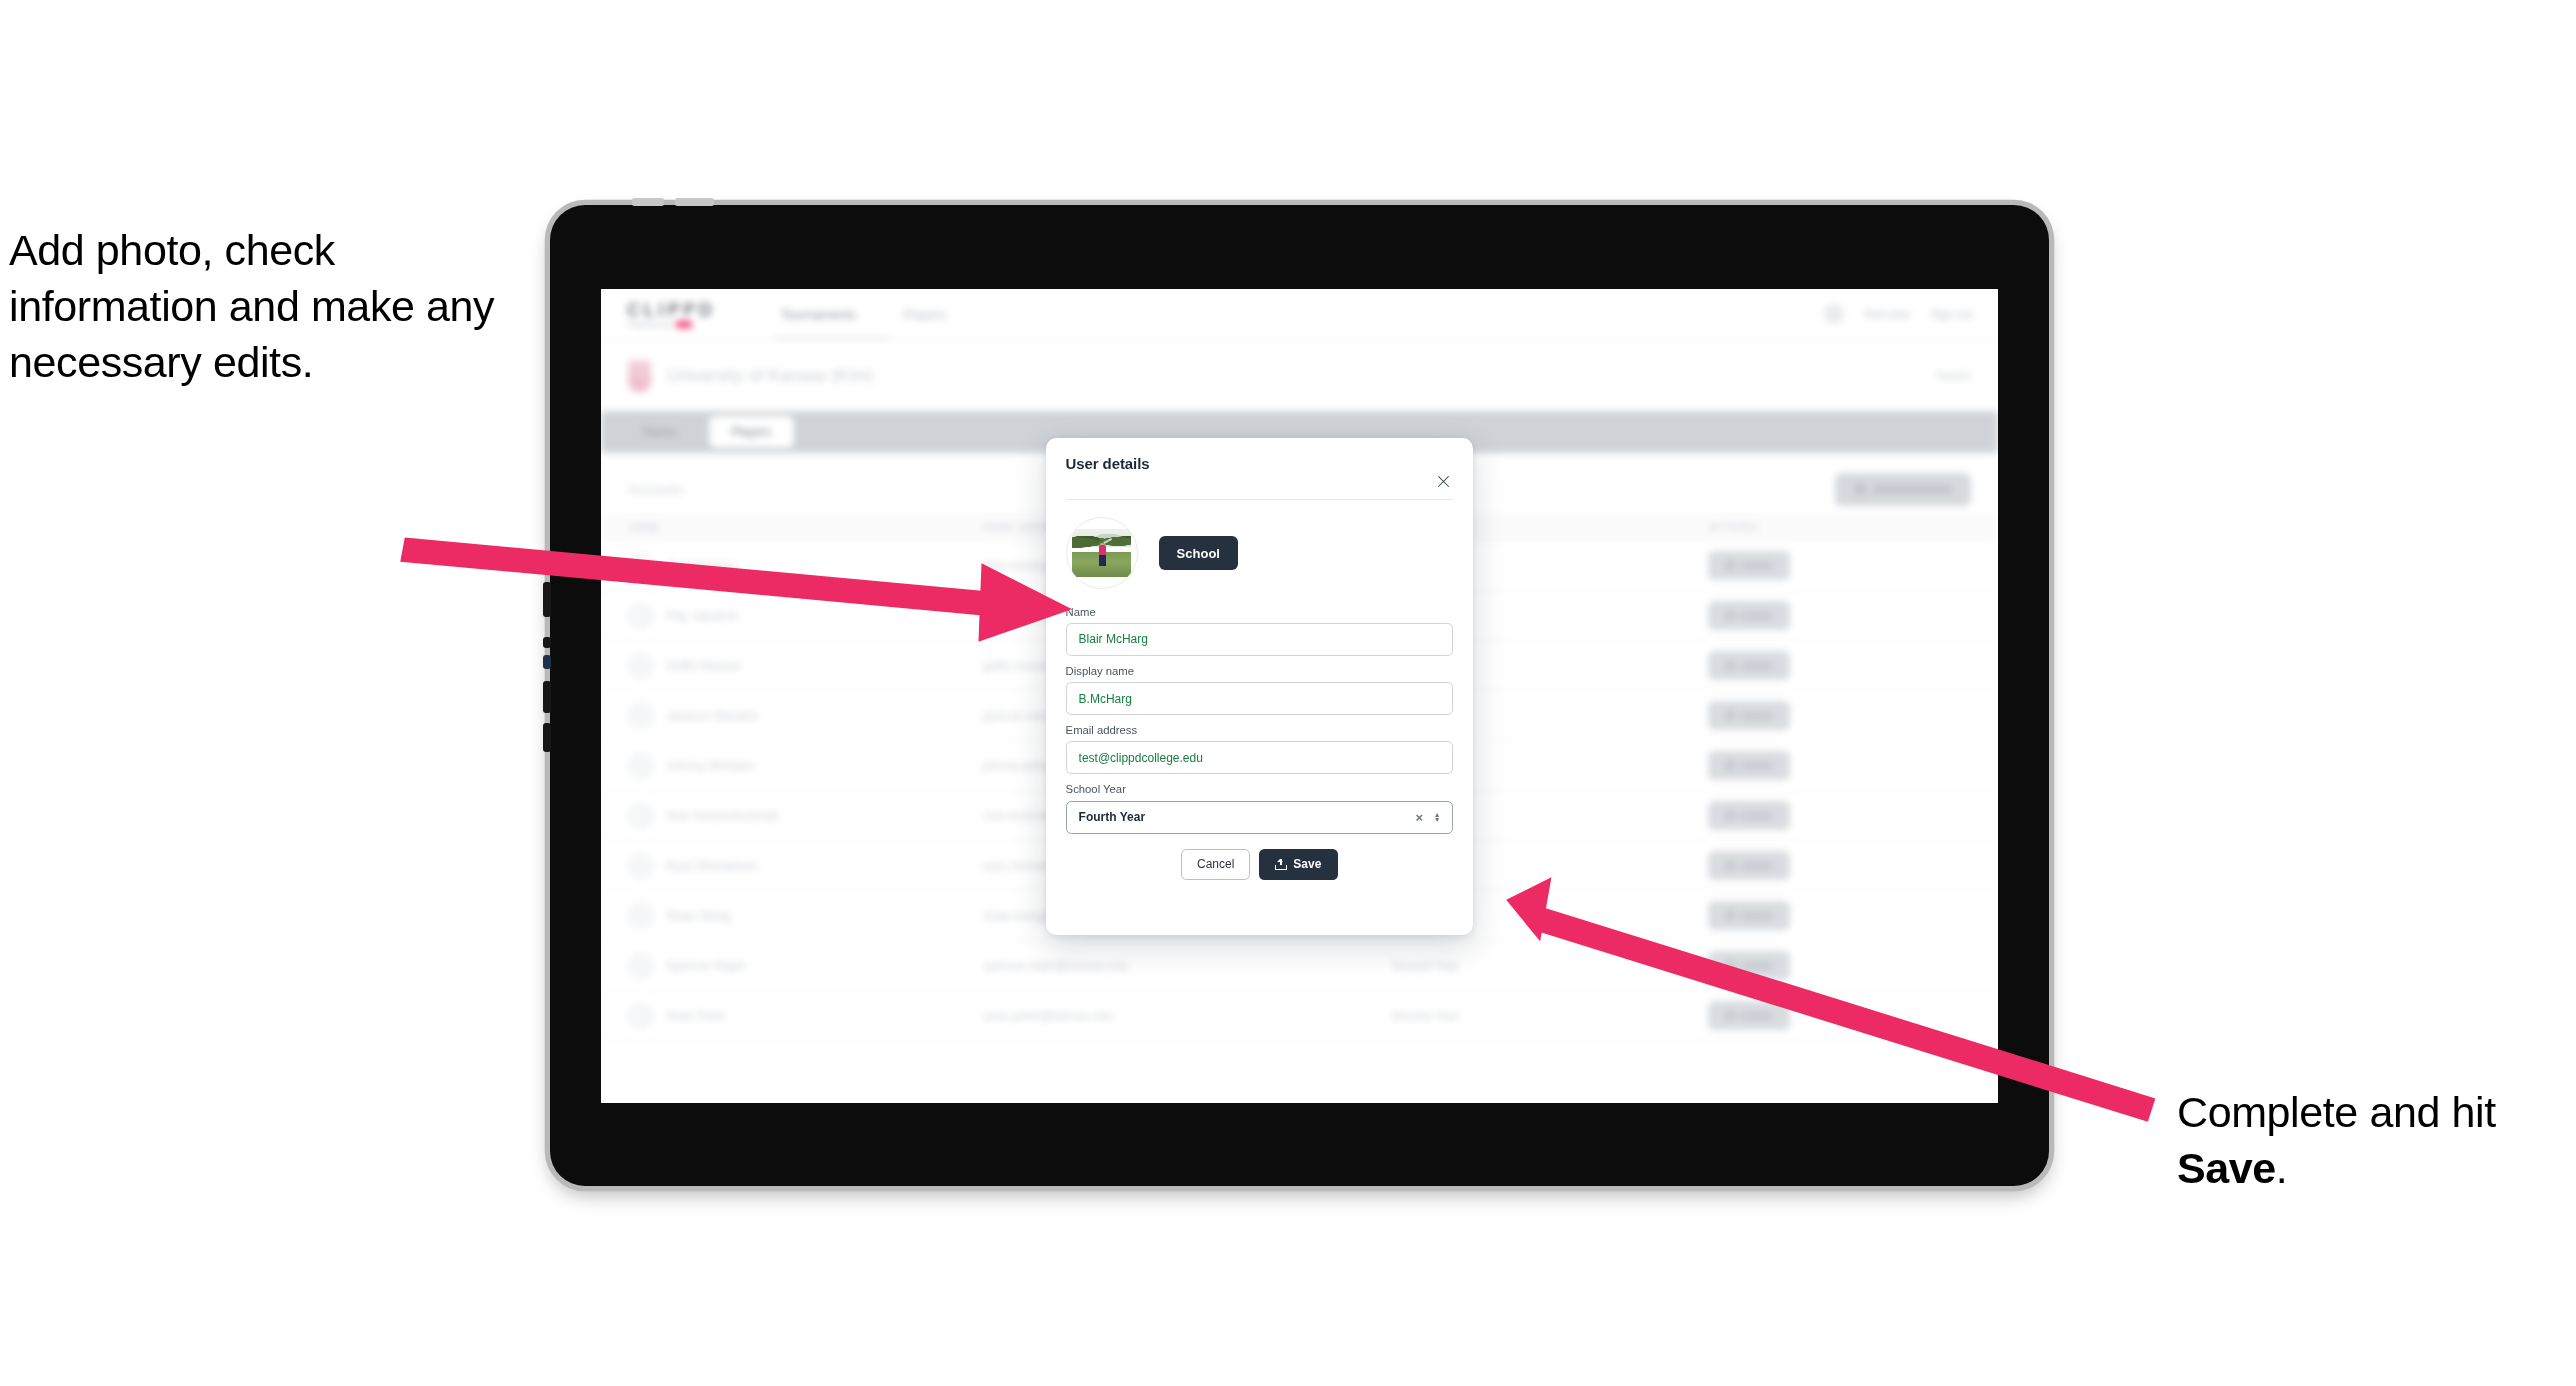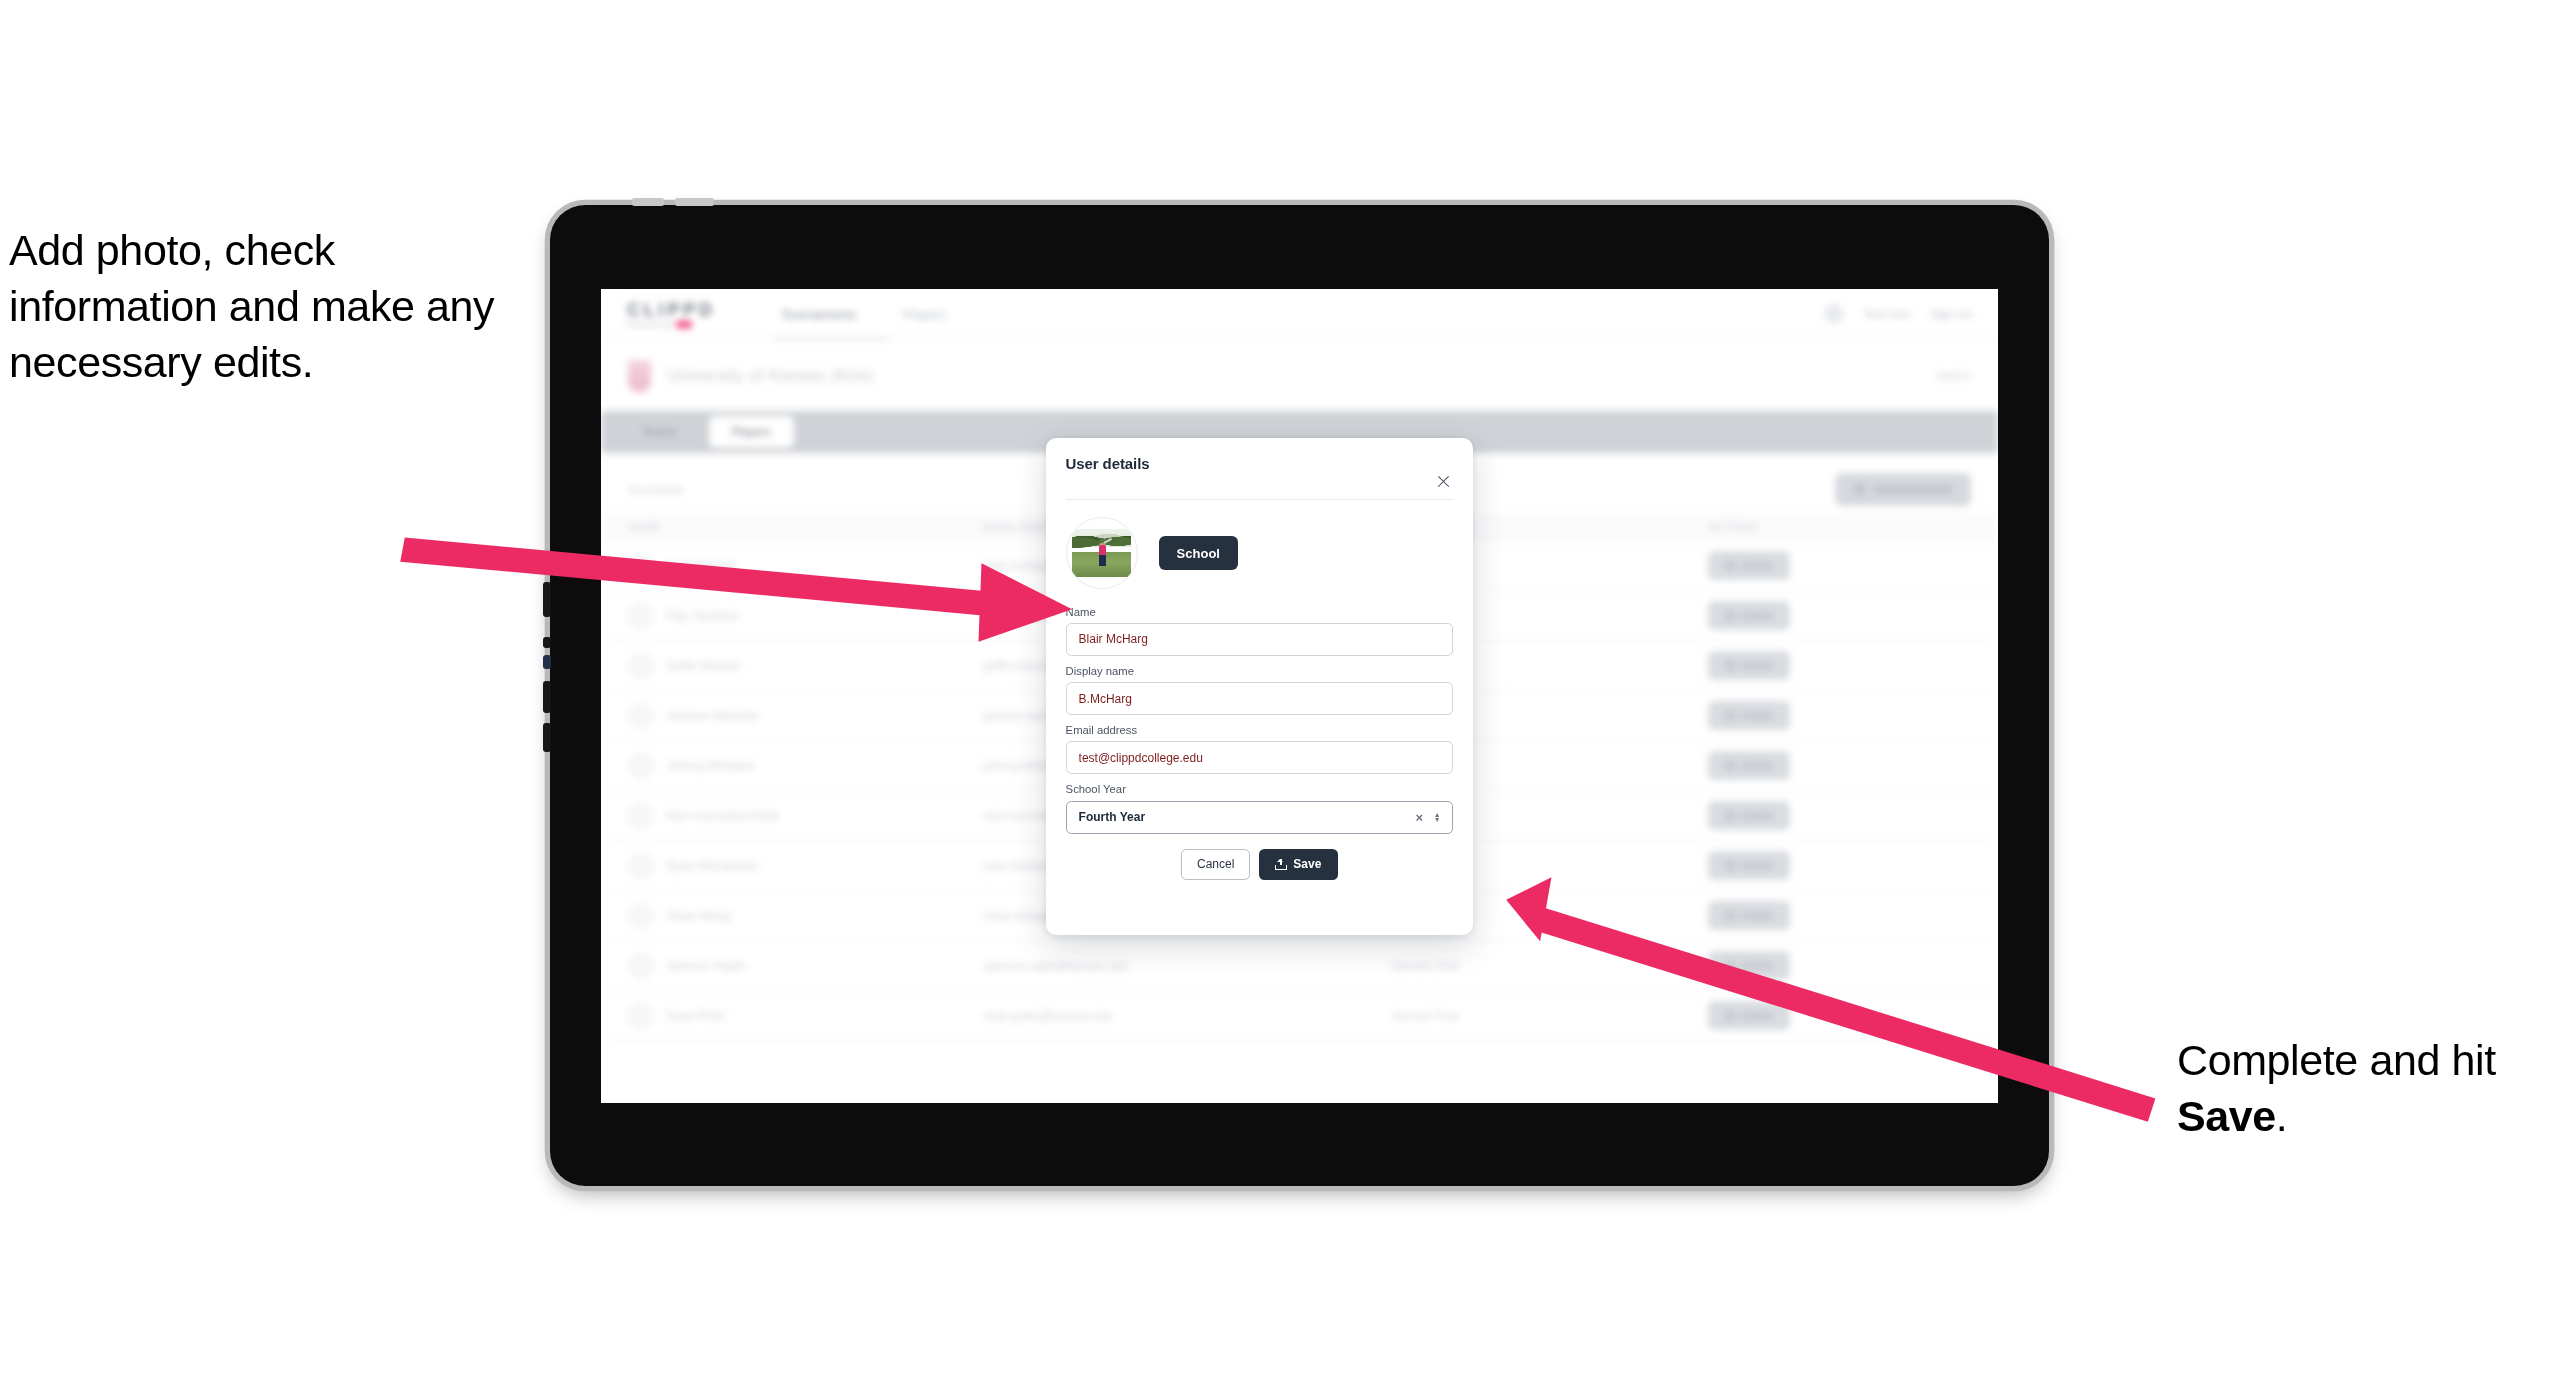--- a/index.html
+++ b/index.html
@@ -16,21 +16,21 @@
   .annot {
     position: absolute;
     color: #000;
     font-family: "Liberation Sans", sans-serif;
     font-size: 43px;
     line-height: 1.30;
     letter-spacing: -0.4px;
     white-space: pre-line;
   }
   .annot-left  { left: 9px;  top: 223px;  width: 513px; }
-  .annot-right { left: 2177px; top: 1033px; width: 393px; }
+  .annot-right { left: 2177px; top: 1085px; width: 393px; }
   .annot-right .bold { font-weight: 700; }
 
   
   .arrow-svg { position: absolute; left: 0; top: 0; width: 2576px; height: 1386px; pointer-events: none; }
 
   
   .tablet {
     position: absolute;
     left: 550px; top: 205px;
     width: 1499px; height: 981px;
@@ -165,21 +165,21 @@
   .btn-upload {
     background:#26313f; color:#fff; font-size:13px; font-weight:600;
     border-radius:6px; padding: 9.8px 18px; border:none; cursor:pointer;
     font-family:"Liberation Sans", sans-serif;
   }
 
   .field { margin-top: 9px; }
   .field-label { font-size:11.3px; color:#4a5462; margin-bottom:5.3px; }
   .field-input {
     width: 100%; height: 33px; border:0.8px solid #cfd4da; border-radius:5.3px;
-    font-size:12px; color:#7f1d1d; padding: 0 12px; background:#fff;
+    font-size:12px; color:#15803d; padding: 0 12px; background:#fff;
     font-family:"Liberation Sans", sans-serif; outline:none;
   }
   .select-wrap { position:relative; }
   .field-select {
     width:100%; height:33px; border:0.8px solid #9aa3ad; border-radius:5.3px;
     display:flex; align-items:center; padding: 0 12px; background:#fff;
     font-size:12px; color:#1e2a3a; font-weight:700;
   }
   .sel-actions { margin-left:auto; display:flex; align-items:center; gap:10.6px; color:#6c7682; }
   .sel-x { font-size:13px; line-height:1; }

